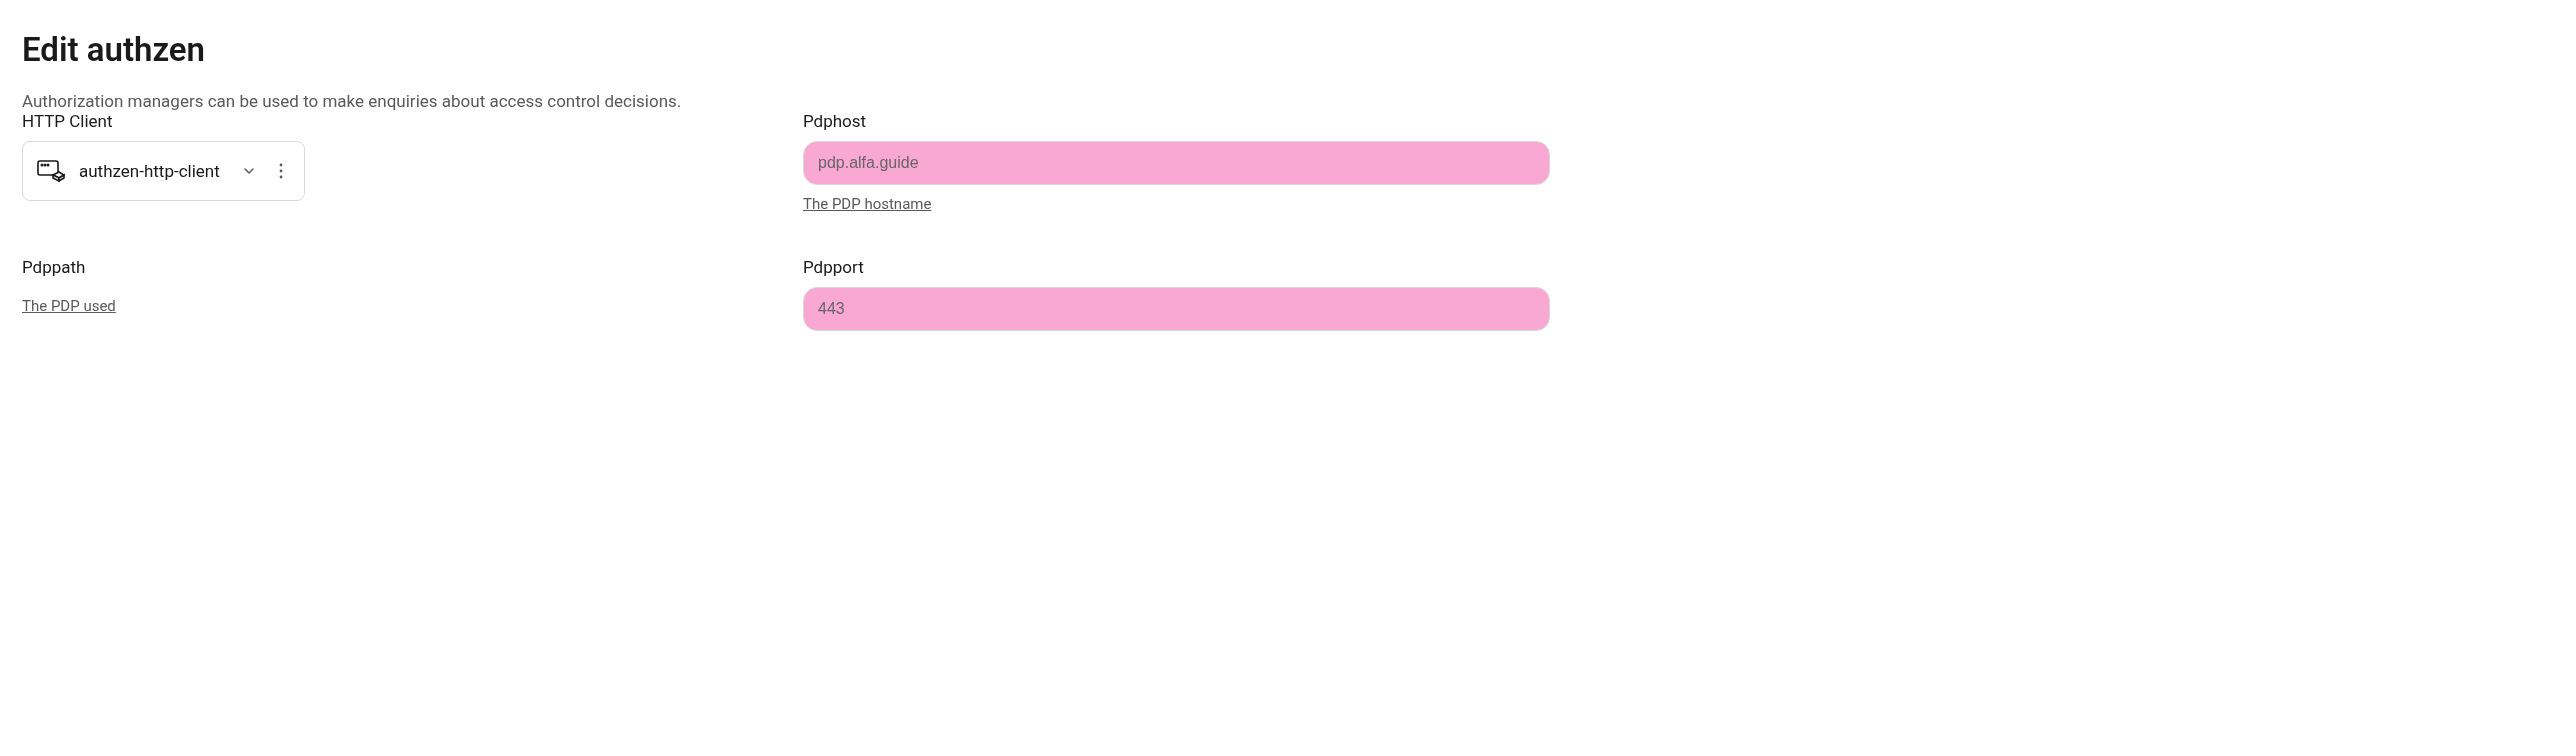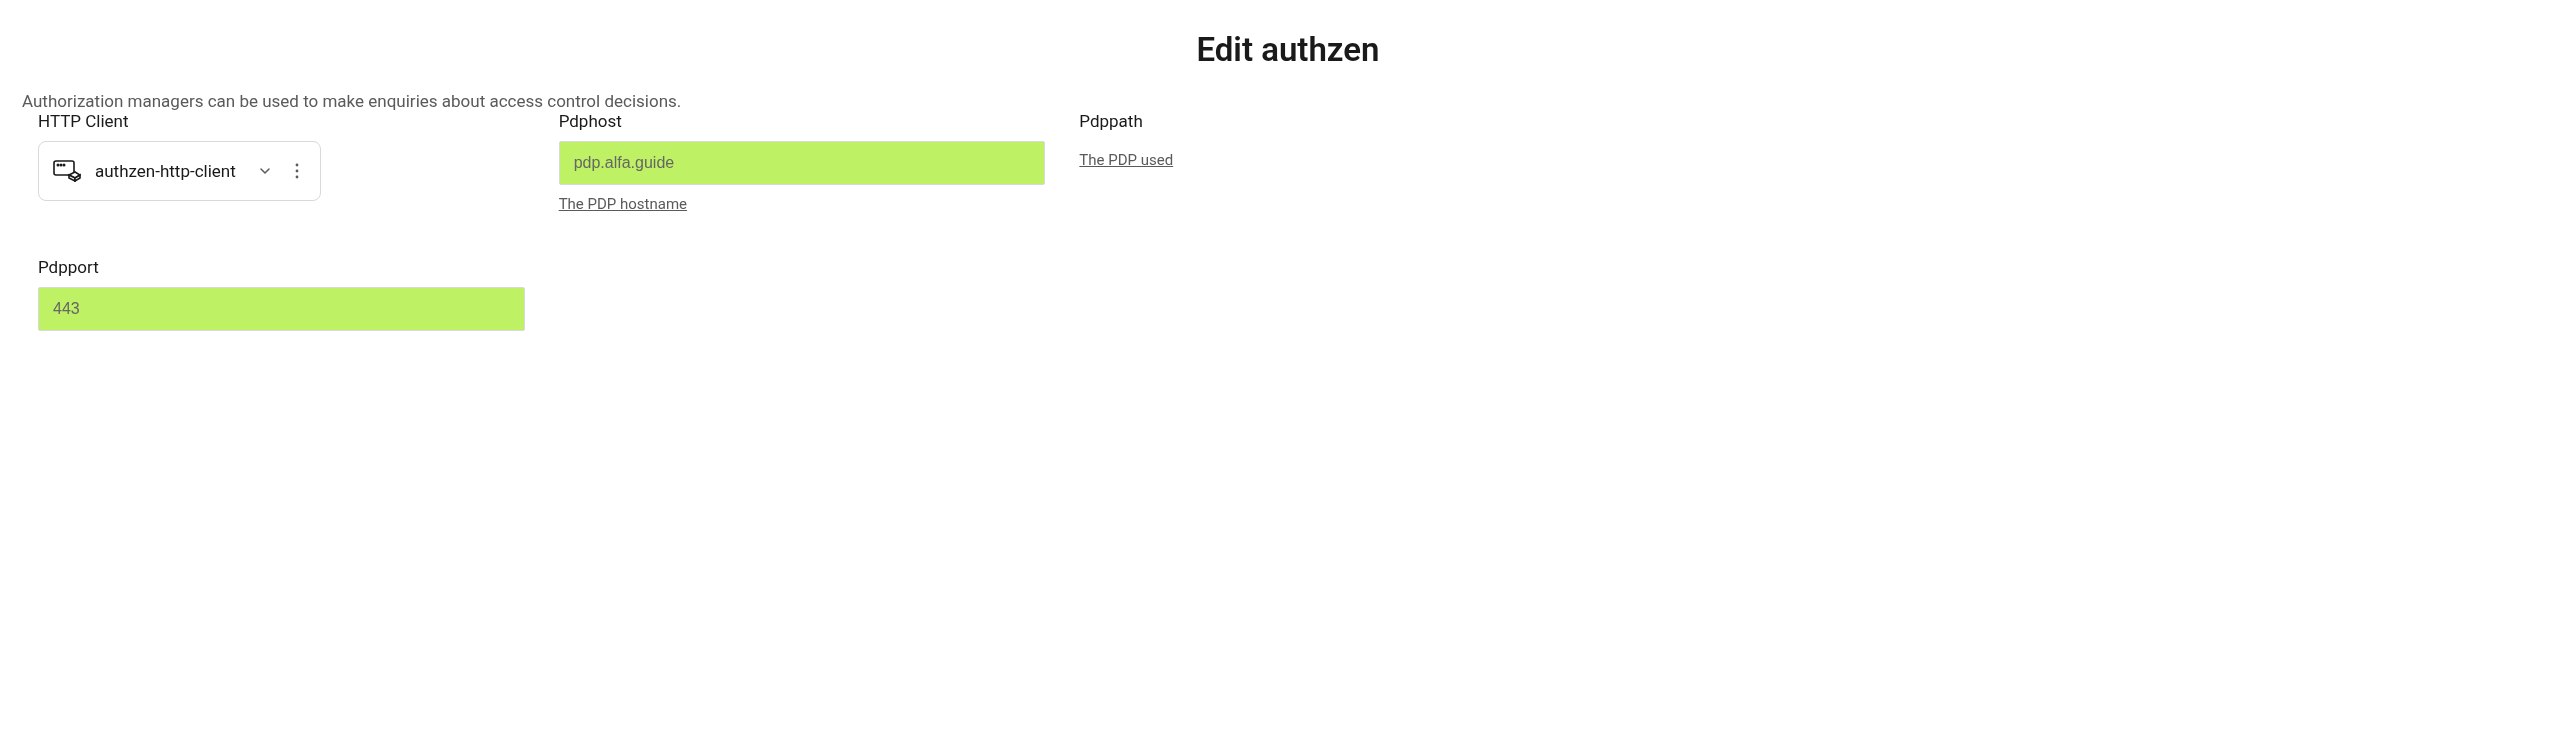--- a/index.html
+++ b/index.html
@@ -12,33 +12,31 @@
       background: #ffffff;
       color: #1a1a1a;
       padding: 30px 22px;
       width: 2576px;
     }
     .page-title {
       font-size: 33px;
       font-weight: 600;
       color: #1a1a1a;
       margin-bottom: 22px;
-      text-align: center;
     }
     .page-description {
       font-size: 17px;
       color: #5a5a5a;
     }
     .form-grid {
       display: grid;
-      grid-template-columns: 1fr 1fr 1fr;
+      grid-template-columns: 1fr 1fr;
       column-gap: 34px;
       row-gap: 44px;
       max-width: 1528px;
-      margin-left: 16px;
     }
     .field {
       display: flex;
       flex-direction: column;
     }
     .field-label {
       font-size: 17px;
       color: #1a1a1a;
       margin-bottom: 10px;
       font-weight: 400;
@@ -46,25 +44,25 @@
     .field-help {
       font-size: 15px;
       color: #5a5a5a;
       margin-top: 10px;
       text-decoration: underline;
     }
     .text-input {
       width: 100%;
       height: 44px;
       border: 1px solid #d9d9d9;
-      border-radius: 2px;
+      border-radius: 14px;
       padding: 0 14px;
       font-size: 16px;
       color: #666;
-      background: #bef264;
+      background: #f9a8d4;
       outline: none;
     }
     .picker-button {
       display: inline-flex;
       align-items: center;
       height: 60px;
       border: 1px solid #d9d9d9;
       border-radius: 8px;
       padding: 4px 14px;
       background: #ffffff;

